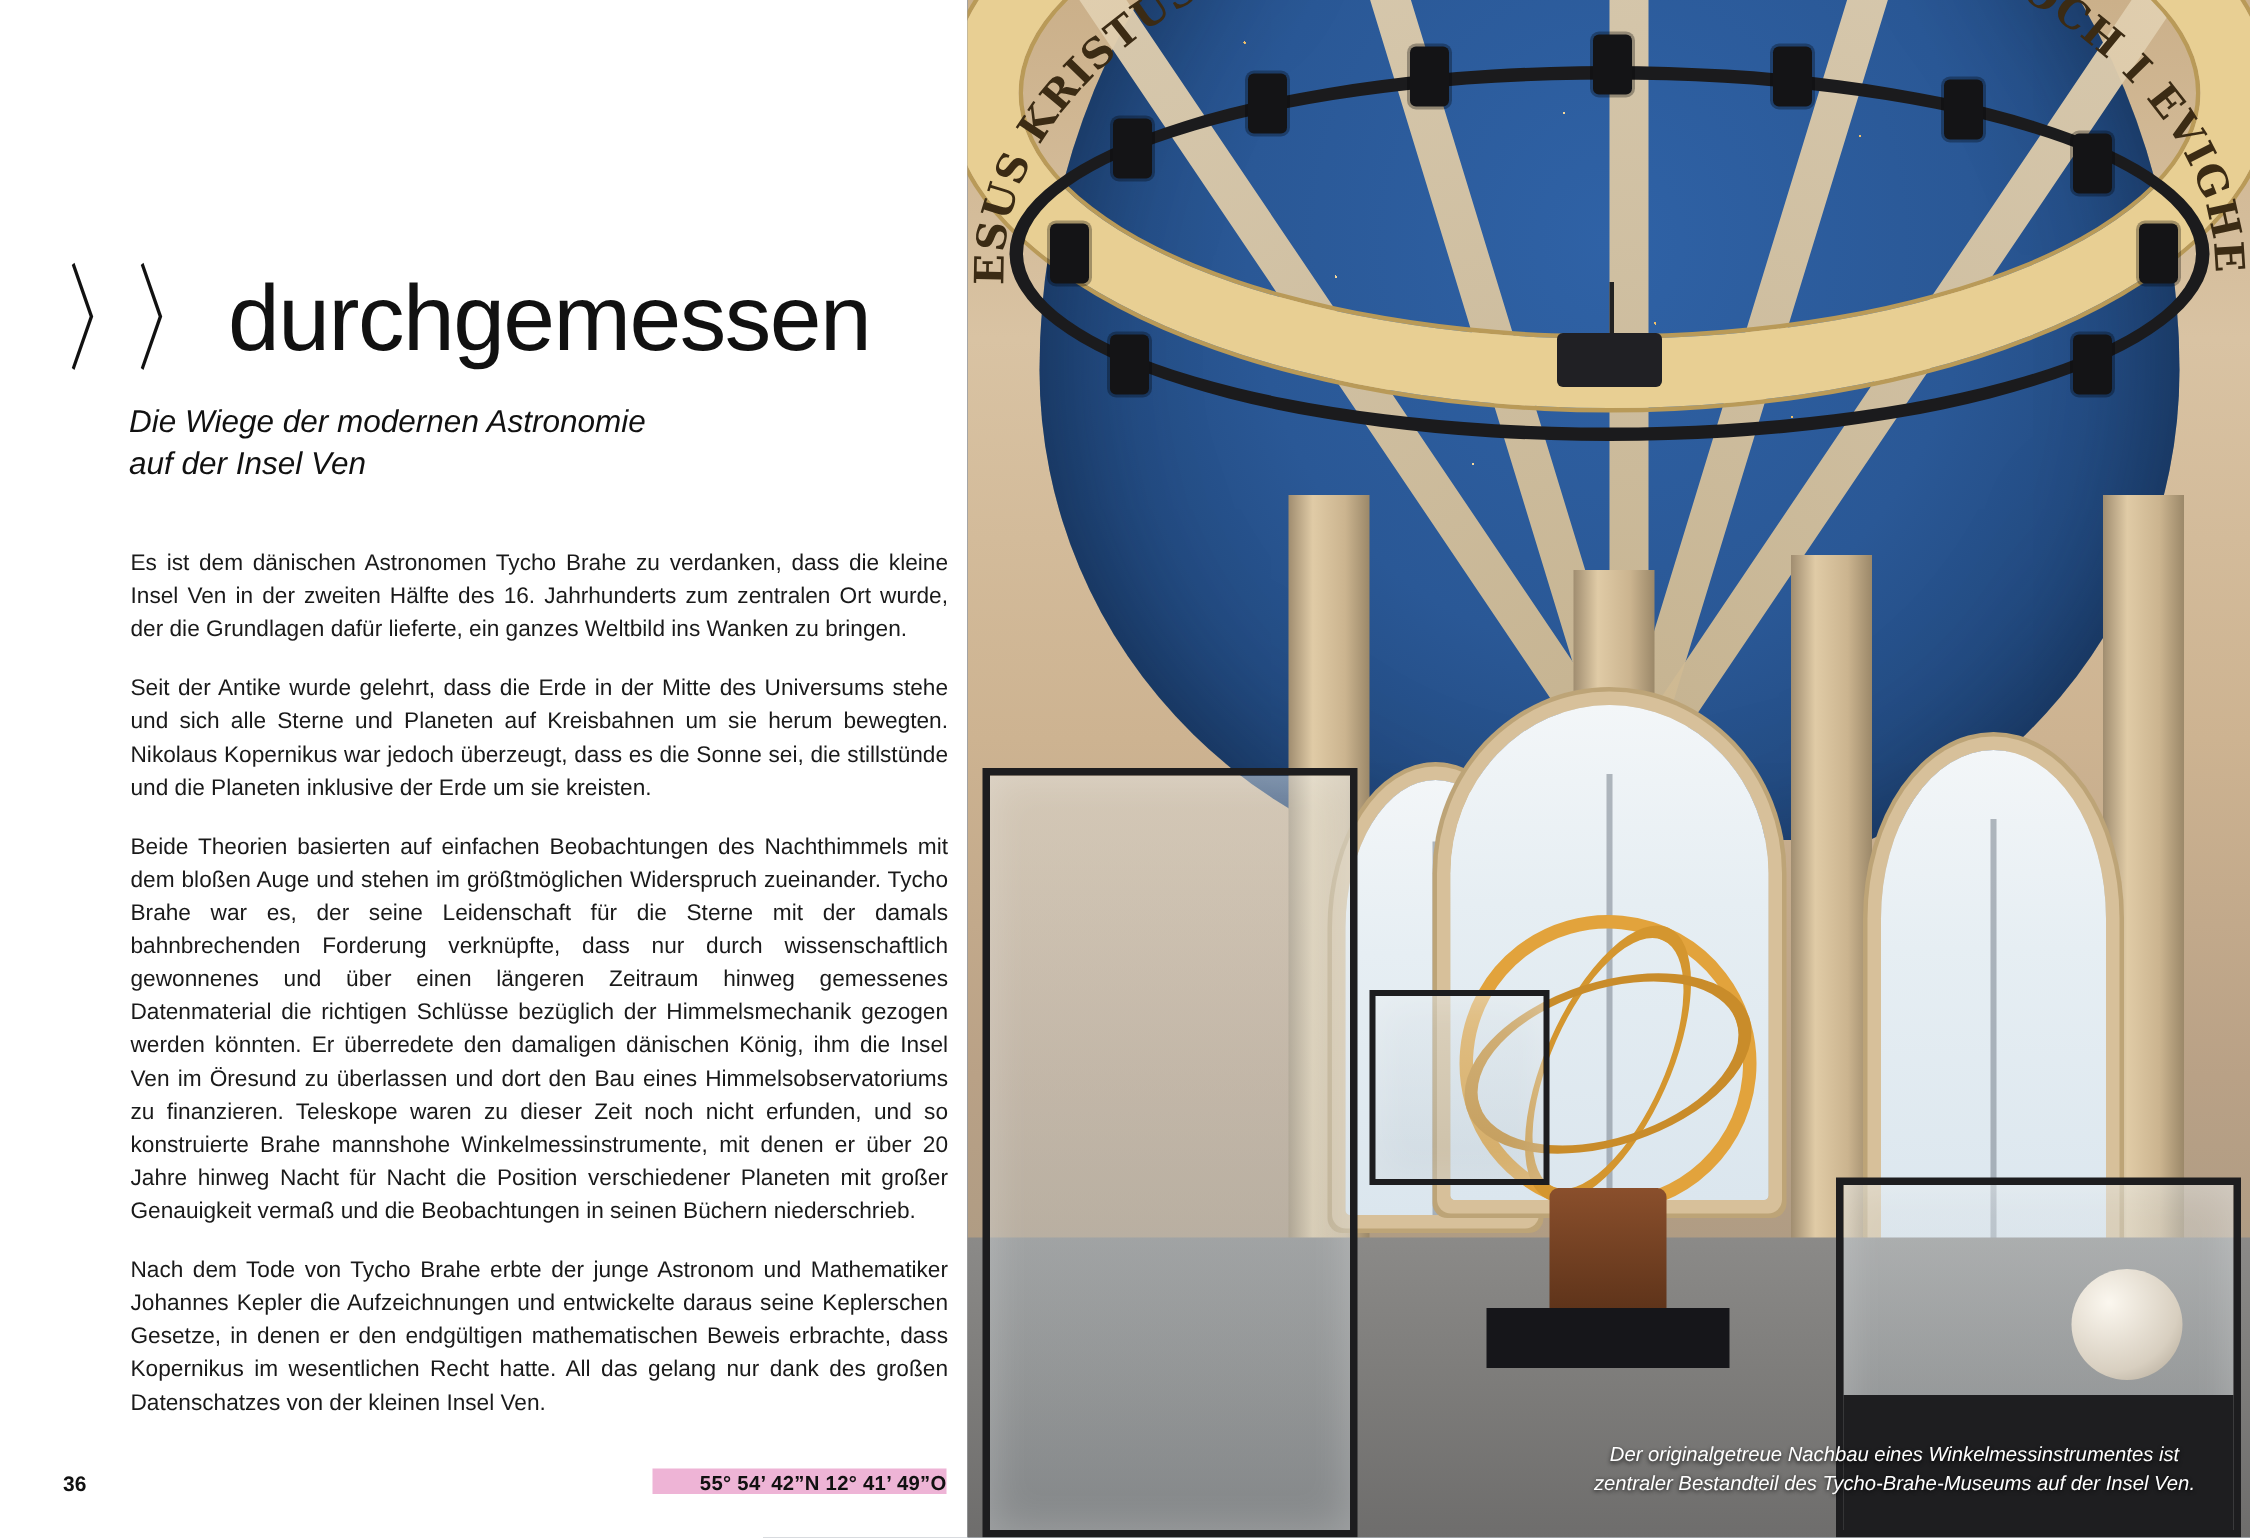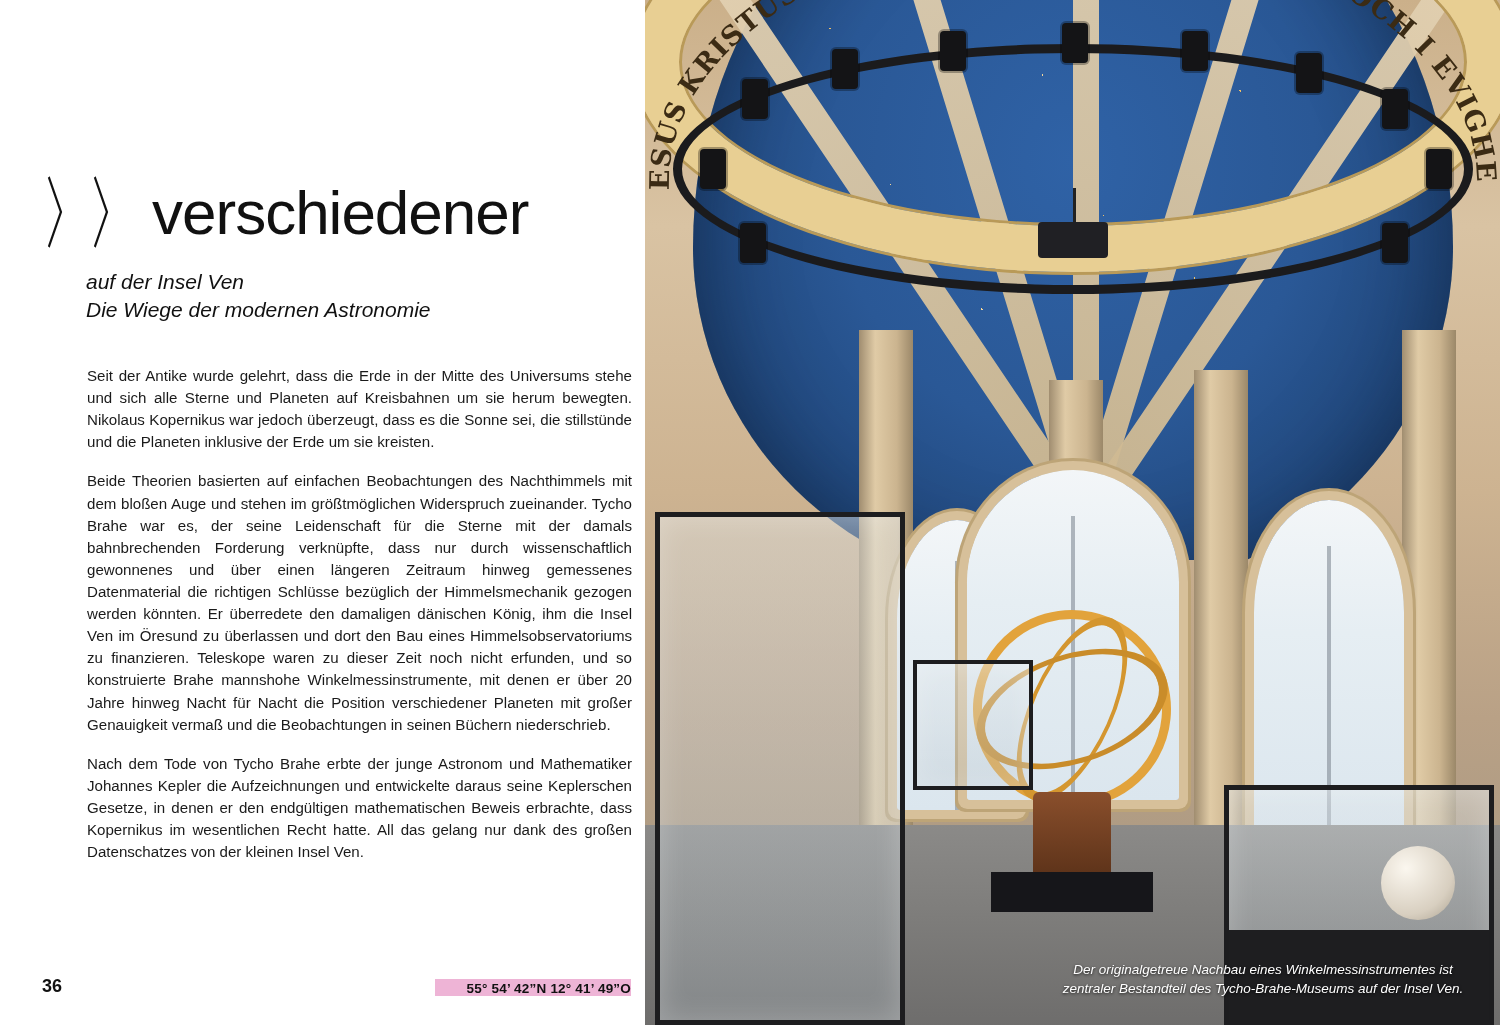--- a/index.html
+++ b/index.html
@@ -114,21 +114,21 @@
     text-align: justify;
     margin-bottom: 17px;
     font-family: "Liberation Sans", sans-serif;
   }
   .body-copy p:last-child { margin-bottom: 12px; }
 
   .folio {
     position: absolute;
     left: 42px;
     bottom: 28px;
-    font-size: 18px;
+    font-size: 14px;
     font-weight: bold;
     color: #111;
   }
   .coords-wrap {
     position: absolute;
     right: 14px;
     bottom: 26px;
     height: 22px;
     display: flex;
     align-items: center;
@@ -381,29 +381,30 @@
 </head>
 <body>
 
 <div class="page">
 
   <div class="left-page">
 
 
     <div class="headline-row">
       <span class="chevrons">〉〉</span>
-      <h1 class="headline">verschiedener</h1>
+      <h1 class="headline">durchgemessen</h1>
     </div>
 
     <div class="subhead" id="subhead">
+        <div>Die Wiege der modernen Astronomie</div>
         <div>auf der Insel Ven</div>
-        <div>Die Wiege der modernen Astronomie</div>
       </div>
 
     <div class="body-copy" id="body-copy">
+        <p>Es ist dem dänischen Astronomen Tycho Brahe zu verdanken, dass die kleine Insel Ven in der zweiten Hälfte des 16. Jahrhunderts zum zentralen Ort wurde, der die Grundlagen dafür lieferte, ein ganzes Weltbild ins Wanken zu bringen.</p>
         <p>Seit der Antike wurde gelehrt, dass die Erde in der Mitte des Universums stehe und sich alle Sterne und Planeten auf Kreisbahnen um sie herum bewegten. Nikolaus Kopernikus war jedoch überzeugt, dass es die Sonne sei, die stillstünde und die Planeten inklusive der Erde um sie kreisten.</p>
         <p>Beide Theorien basierten auf einfachen Beobachtungen des Nachthimmels mit dem bloßen Auge und stehen im größtmöglichen Widerspruch zueinander. Tycho Brahe war es, der seine Leidenschaft für die Sterne mit der damals bahnbrechenden Forderung verknüpfte, dass nur durch wissenschaftlich gewonnenes und über einen längeren Zeitraum hinweg gemessenes Datenmaterial die richtigen Schlüsse bezüglich der Himmelsmechanik gezogen werden könnten. Er überredete den damaligen dänischen König, ihm die Insel Ven im Öresund zu überlassen und dort den Bau eines Himmelsobservatoriums zu finanzieren. Teleskope waren zu dieser Zeit noch nicht erfunden, und so konstruierte Brahe mannshohe Winkelmessinstrumente, mit denen er über 20 Jahre hinweg Nacht für Nacht die Position verschiedener Planeten mit großer Genauigkeit vermaß und die Beobachtungen in seinen Büchern niederschrieb.</p>
         <p>Nach dem Tode von Tycho Brahe erbte der junge Astronom und Mathematiker Johannes Kepler die Aufzeichnungen und entwickelte daraus seine Keplerschen Gesetze, in denen er den endgültigen mathematischen Beweis erbrachte, dass Kopernikus im wesentlichen Recht hatte. All das gelang nur dank des großen Datenschatzes von der kleinen Insel Ven.</p>
       </div>
 
     <div class="folio">36</div>
 
     <div class="coords-wrap">
       <div class="coords-highlight"></div>
       <div class="coords">55° 54’ 42”N 12° 41’ 49”O</div>

